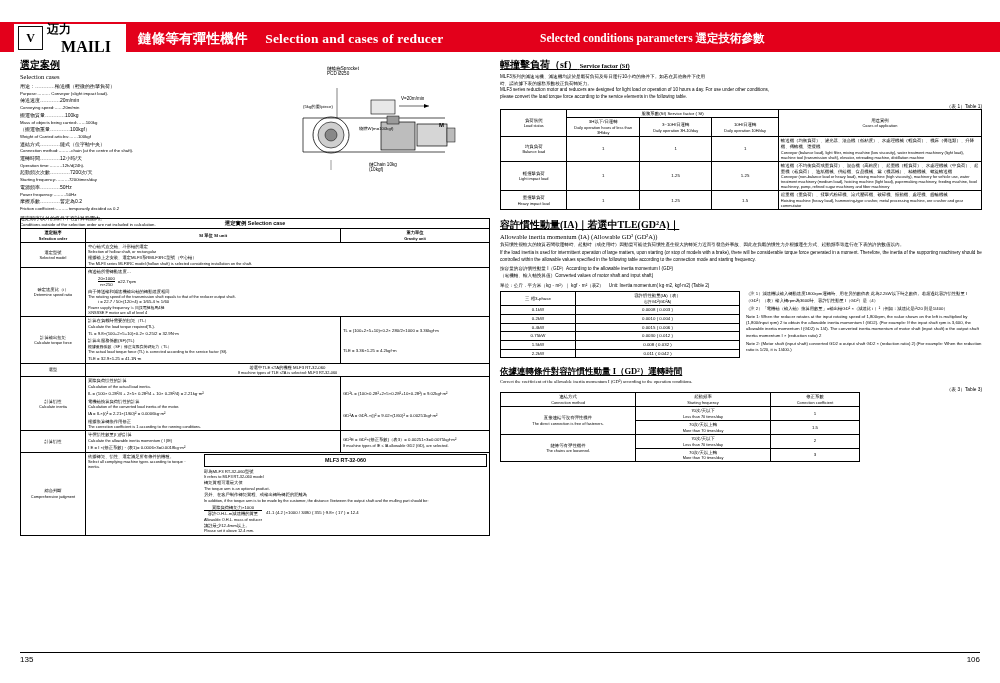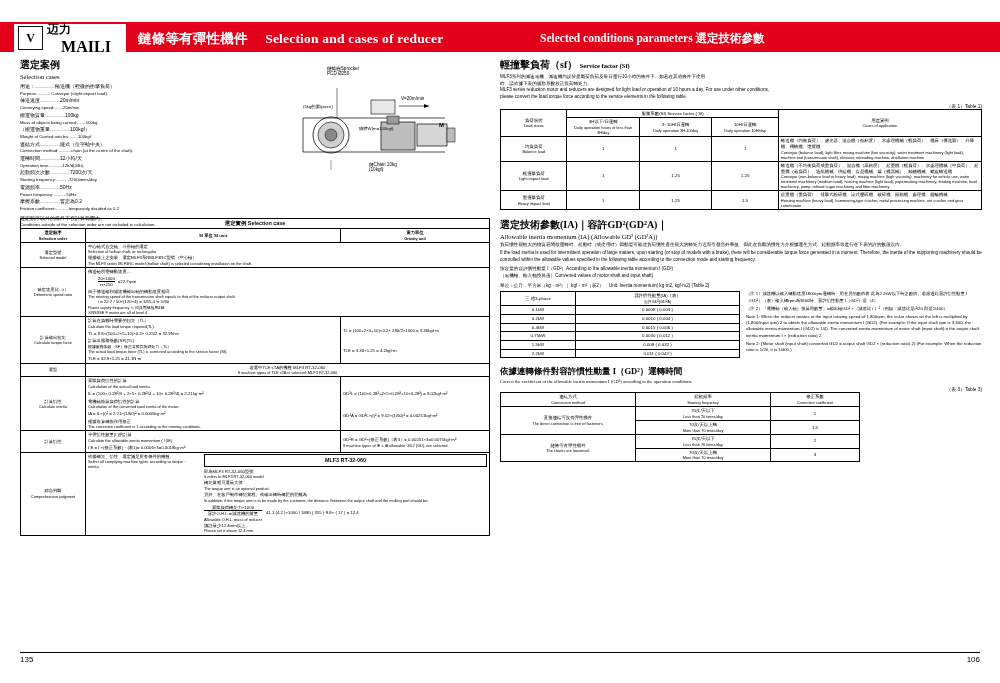--- a/index.html
+++ b/index.html
@@ -19,21 +19,21 @@
   .hdr-logo{position:absolute;left:14px;top:24px;width:110px;height:26px;background:#fff;border:1px solid #fff;display:flex;align-items:center;}
   .logo-mark{width:26px;height:22px;border:1.4px solid #111;margin-left:3px;display:flex;align-items:center;justify-content:center;font-size:12px;font-weight:bold;font-family:"Liberation Serif",serif;}
   .logo-text{font-size:13px;font-weight:bold;margin-left:4px;letter-spacing:0px;font-family:"Liberation Serif",serif;}
   .hdr-title{position:absolute;left:138px;top:30px;color:#fff;font-size:13.5px;font-weight:bold;font-family:"Liberation Serif",serif;letter-spacing:0.2px;}
   .hdr-title2{position:absolute;left:540px;top:31px;color:#fff;font-size:11.5px;font-weight:bold;font-family:"Liberation Serif",serif;}
 
   
   .colL{position:absolute;left:20px;top:58px;width:470px;}
   .colR{position:absolute;left:500px;top:58px;width:482px;}
 
-  .sec-title{font-size:10px;font-weight:bold;font-family:"Liberation Serif",serif;}
+  .sec-title{font-size:10px;font-weight:bold;font-family:"Liberation Serif",serif;text-decoration:underline;}
   .sec-sub{font-size:6.5px;font-family:"Liberation Serif",serif;margin-top:1px;}
 
   .tiny{font-size:4.6px;line-height:1.45;}
   .b{font-weight:bold;}
 
   table{border-collapse:collapse;}
   td,th{border:0.6px solid #000;vertical-align:middle;padding:1px 2px;font-size:4.6px;line-height:1.3;}
   .ctr{text-align:center;}
 
   .tblcap{font-size:4.8px;text-align:right;}
@@ -371,21 +371,21 @@
         <td class="ctr vmid">1.25</td>
         <td class="ctr vmid">1.5</td>
         <td>
           <div>起重機（重負荷）、揉擊式粉碎機、滾式壓碎機、破碎機、振動機、處理機、齒輪機械</div>
           <div class="cellsub">Hoisting machine (heavy load), hammering-type crusher, metal processing machine, ore crusher and gear commutator</div>
         </td>
       </tr>
     </tbody>
       </table>
 
-    <div class="sec-title" style="margin-top:8px">選定技術參數(IA)｜容許GD²(GD²A)｜</div>
+    <div class="sec-title" style="margin-top:8px">容許慣性動量(IA)｜若選中TLE(GD²A)｜</div>
     <div class="sec-sub">Allowable inertia momentum (IA) (Allowable GD² (GD²A))</div>
     <div class="tiny" style="margin-top:2px">
       <div>負荷慣性很較大的物質若間歇運轉時、起動時（或使用時）因動量可能使負荷慣性產生很大的轉矩力近而引發急外事故、因此在負載的慣性力介根據運生方式、起動頻率等進行在下表的許的數值以內。</div>
       <div style="margin-top:1px">If the load inertia is used for intermittent operation of large matters, upon starting (or stop of models with a brake), there will be considerable torque force generated in a moment. Therefore, the inertia of the supporting machinery should be controlled within the allowable values specified in the following table according to the connection mode and starting frequency.</div>
     </div>
     <div class="tiny" style="margin-top:3px">
       <div>按容量的容許慣性動量 I（GD²）According to the allowable inertia momentum I (GD²)</div>
       <div>（電機軸、輸入軸換算值）Converted values of motor shaft and input shaft)</div>
     </div>
 

